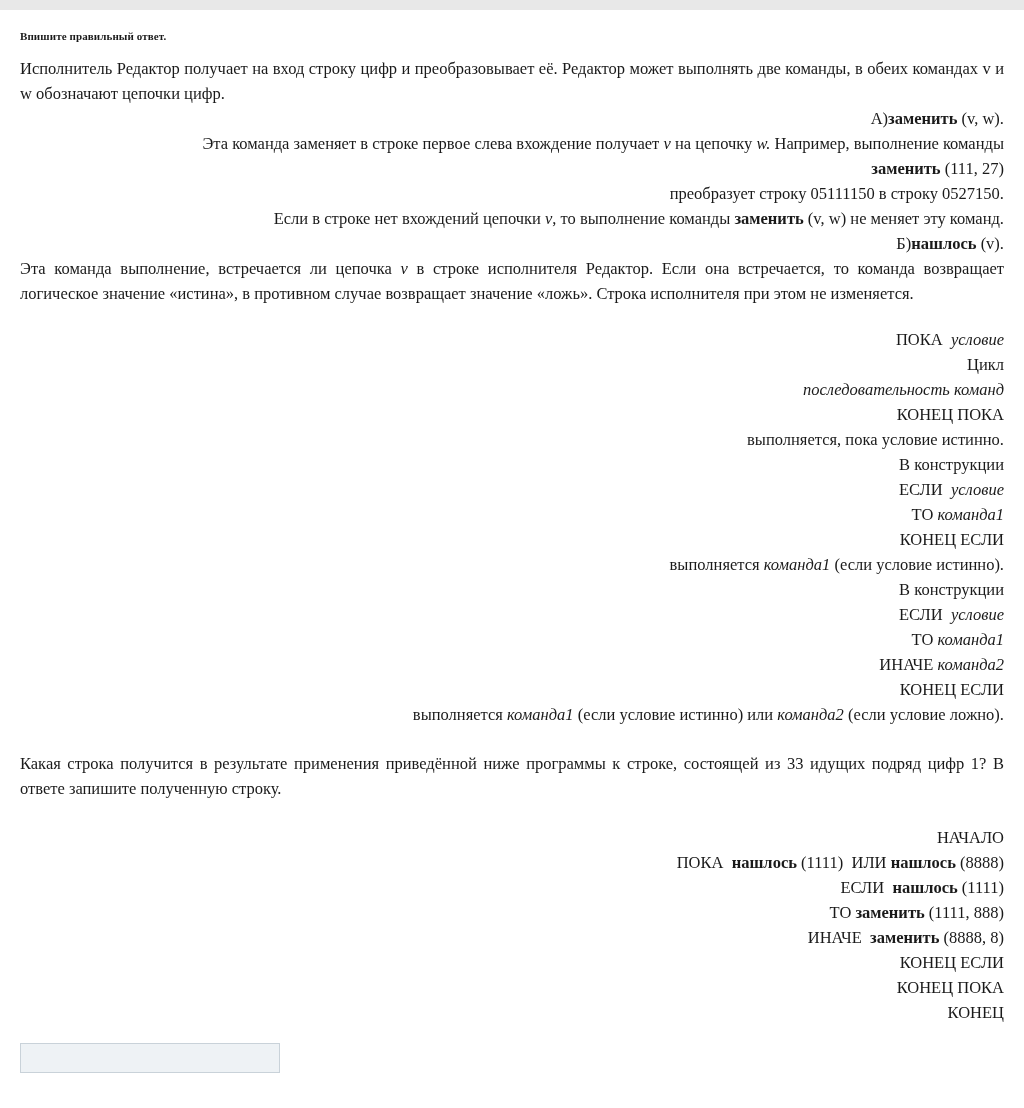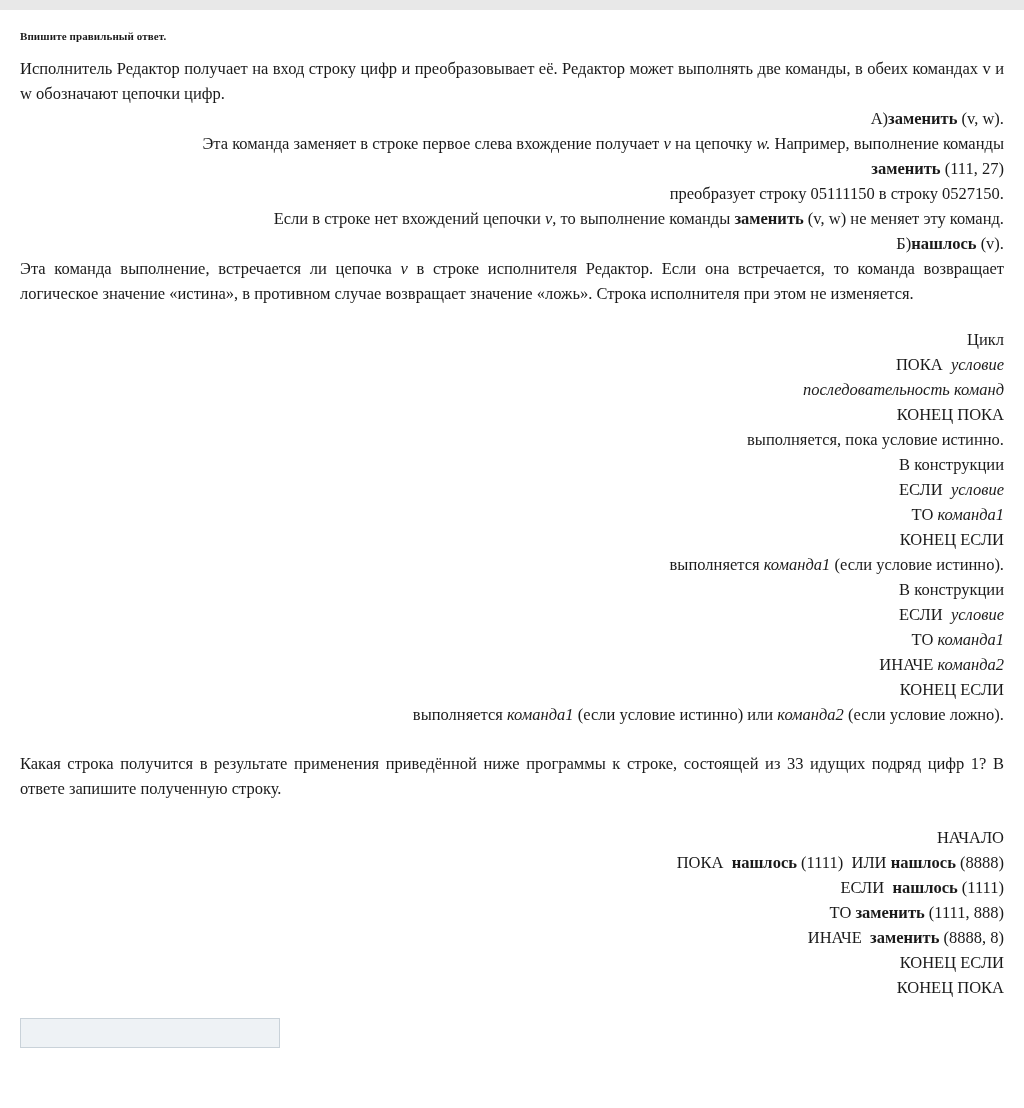--- a/index.html
+++ b/index.html
@@ -92,24 +92,24 @@
   <div class="para">
     <span class="label-letter">Б)</span><span class="b">нашлось</span> <span>(v).</span>
   </div>
 
   <div class="para just">
     <span>Эта команда выполнение, встречается ли цепочка </span><span class="i">v</span><span> в строке исполнителя Редактор. Если она встречается, то команда возвращает логическое значение «истина», в противном случае возвращает значение «ложь». Строка исполнителя при этом не изменяется.</span>
   </div>
 
   <div class="spacer-sm"></div>
 
-  <div class="para">Цикл</div>
   <div class="para">
     <span>ПОКА</span>&nbsp; <span class="i">условие</span>
   </div>
+  <div class="para">Цикл</div>
   <div class="para ind2">
     <span class="i">последовательность команд</span>
   </div>
   <div class="para">КОНЕЦ ПОКА</div>
   <div class="para">выполняется, пока условие истинно.</div>
 
   <div class="para">В конструкции</div>
   <div class="para">
     <span>ЕСЛИ</span>&nbsp; <span class="i">условие</span>
   </div>
@@ -150,16 +150,17 @@
     <span>ЕСЛИ</span>&nbsp; <span class="b">нашлось</span> <span>(1111)</span>
   </div>
   <div class="para ind4">
     <span>ТО</span> <span class="b">заменить</span> <span>(1111, 888)</span>
   </div>
   <div class="para ind4">
     <span>ИНАЧЕ</span>&nbsp; <span class="b">заменить</span> <span>(8888, 8)</span>
   </div>
   <div class="para ind2">КОНЕЦ ЕСЛИ</div>
   <div class="para">КОНЕЦ ПОКА</div>
+  <div class="para">КОНЕЦ</div>
 
   <input class="answer-box" type="text" value="" placeholder="" style="">
 
 </div>
 
 </body></html>

